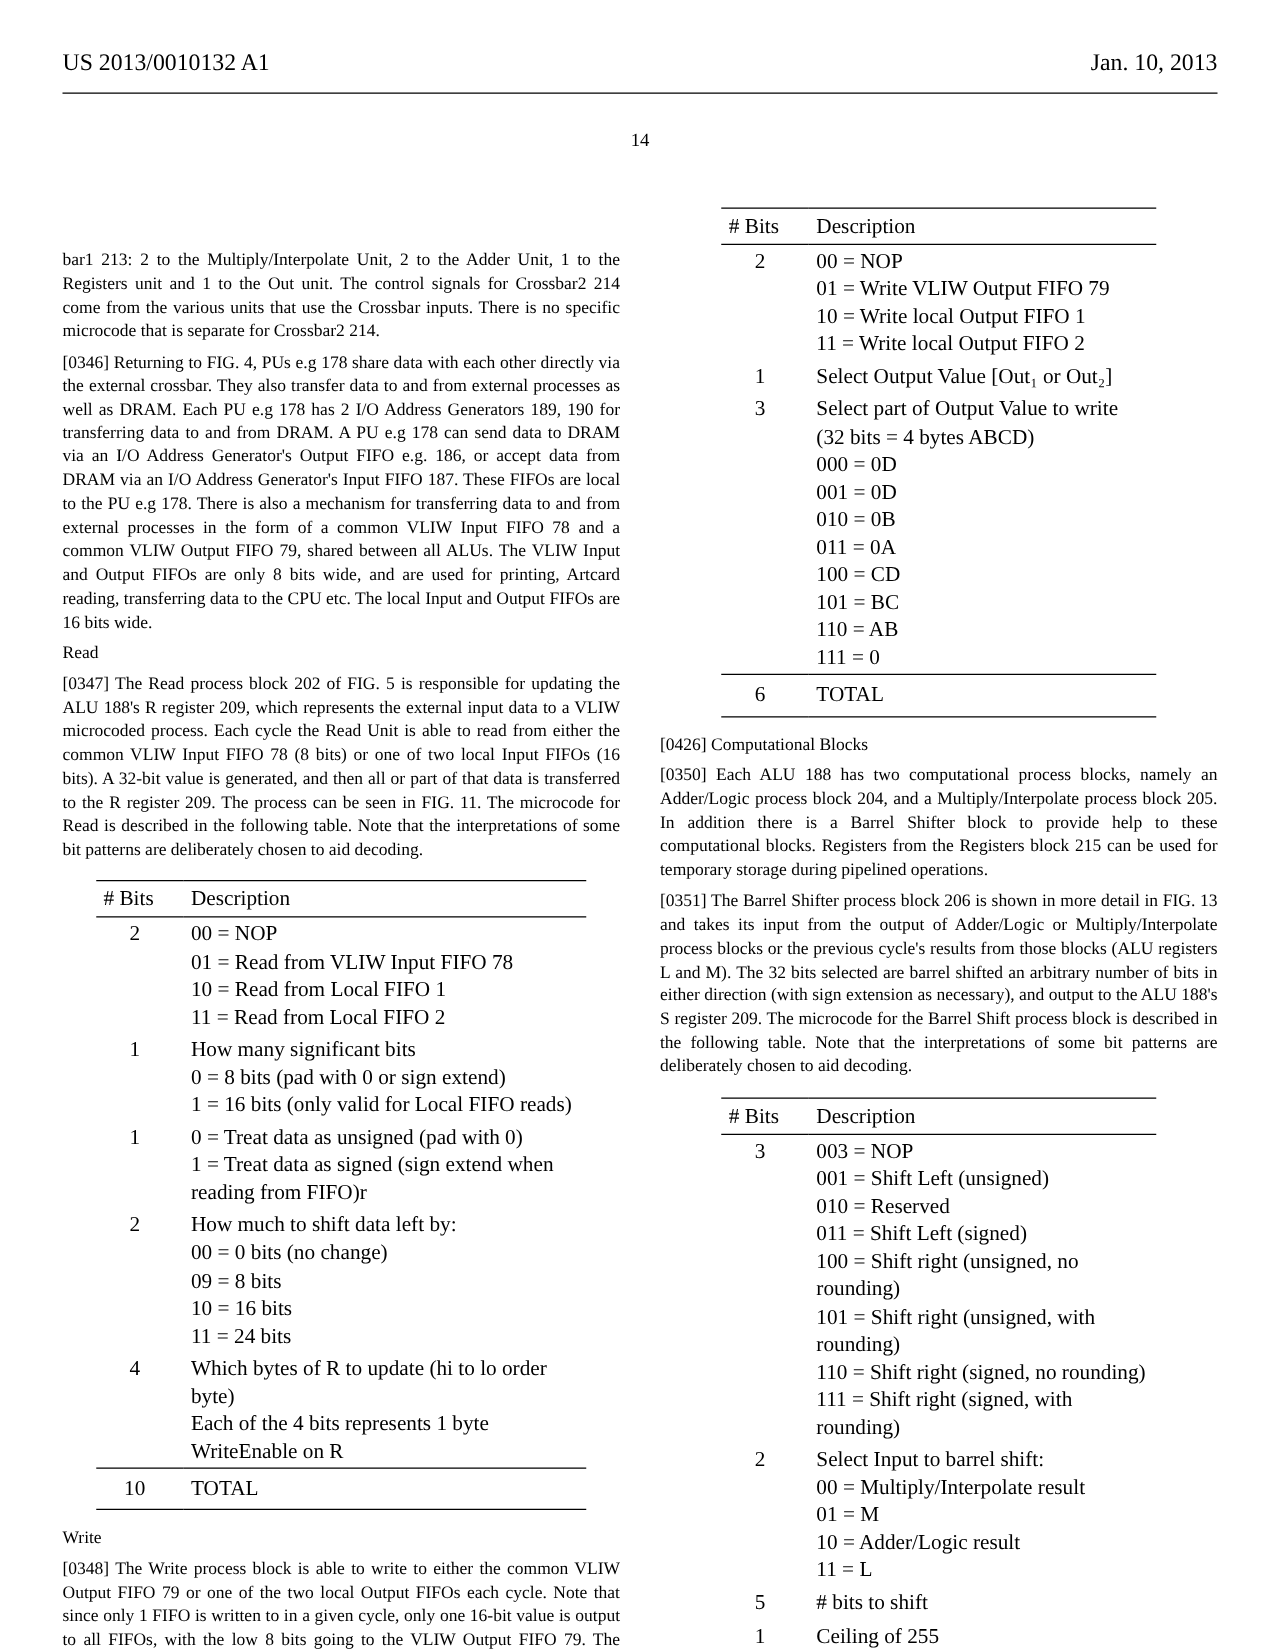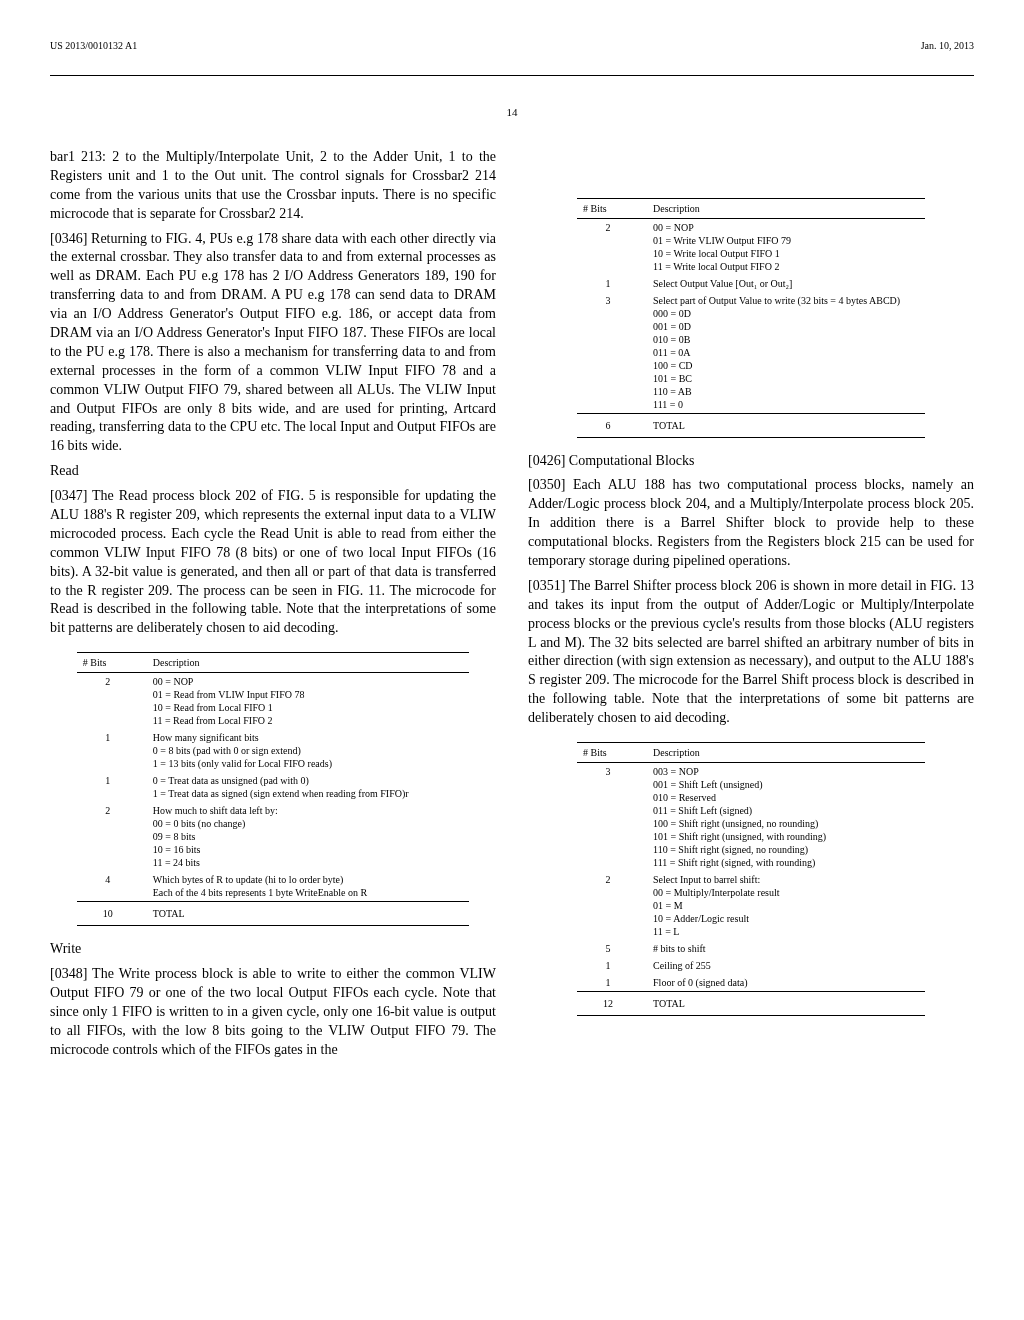--- a/index.html
+++ b/index.html
@@ -7,30 +7,30 @@
     font-size: 14px;
     margin: 0;
     padding: 40px 50px;
     background: white;
     color: black;
     width: 924px;
   }
   .header {
     display: flex;
     justify-content: space-between;
-    margin-bottom: 24px;
-    font-size: 10px;
+    margin-bottom: 12px;
+    font-size: 19px;
   }
   .divider {
     border-bottom: 1px solid black;
     margin-bottom: 30px;
   }
   .page-number {
     text-align: center;
-    font-size: 11px;
+    font-size: 15px;
     margin-bottom: 30px;
   }
   .columns {
     display: flex;
     gap: 32px;
     align-items: center;
   }
   .col {
     flex: 1;
     width: 50%;
@@ -41,21 +41,21 @@
     text-align: justify;
   }
   .section-title {
     margin-top: 6px;
     margin-bottom: 6px;
   }
   table {
     border-collapse: collapse;
     width: 88%;
     margin: 14px auto;
-    font-size: 10px;
+    font-size: 17px;
   }
   table.narrow {
     width: 78%;
   }
   th {
     text-align: left;
     font-weight: normal;
     padding: 4px 6px;
     border-top: 1px solid black;
     border-bottom: 1px solid black;
@@ -115,21 +115,21 @@
             <td class="bits">2</td>
             <td style="white-space:pre-line">00 = NOP
 01 = Read from VLIW Input FIFO 78
 10 = Read from Local FIFO 1
 11 = Read from Local FIFO 2</td>
           </tr>
         <tr>
             <td class="bits">1</td>
             <td style="white-space:pre-line">How many significant bits
 0 = 8 bits (pad with 0 or sign extend)
-1 = 13 bits (only valid for Local FIFO reads)</td>
+1 = 16 bits (only valid for Local FIFO reads)</td>
           </tr>
         <tr>
             <td class="bits">1</td>
             <td style="white-space:pre-line">0 = Treat data as unsigned (pad with 0)
 1 = Treat data as signed (sign extend when reading from FIFO)r</td>
           </tr>
         <tr>
             <td class="bits">2</td>
             <td style="white-space:pre-line">How much to shift data left by:
 00 = 0 bits (no change)

